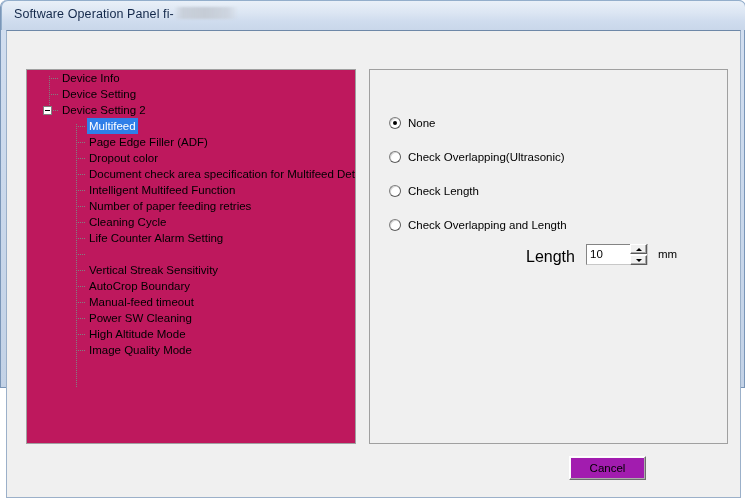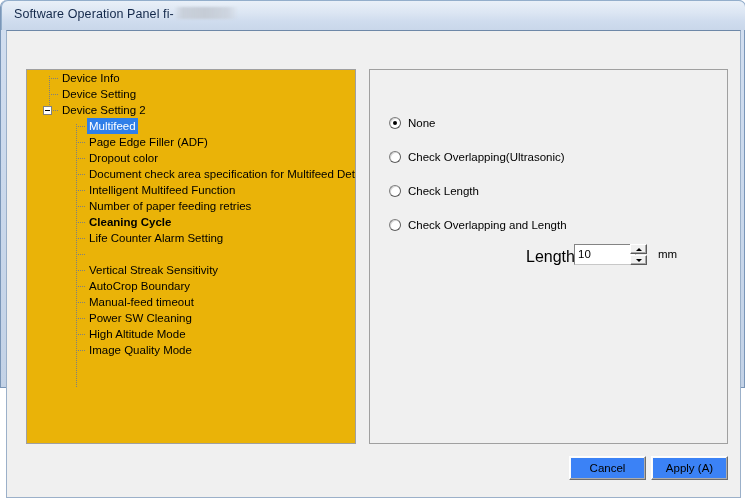--- a/index.html
+++ b/index.html
@@ -79,21 +79,21 @@
   }
 
   
   .tree-panel {
     position: absolute;
     left: 19px;
     top: 38px;
     width: 330px;
     height: 375px;
     box-sizing: border-box;
-    background: #eab308;
+    background: #be185d;
     border: 1px solid #a0a0a0;
     overflow: hidden;
   }
   .tree-inner {
     position: relative;
     padding: 6px 0 0 0;
   }
   .tree-node {
     position: relative;
     height: 16px;
@@ -217,21 +217,21 @@
   }
   .length-label {
     position: absolute;
     left: 0;
     top: 4px;
     font-size: 16px;
     color: #000000;
   }
   .spin-wrap {
     position: absolute;
-    left: 48px;
+    left: 60px;
     top: 0;
     width: 62px;
     height: 21px;
     box-sizing: border-box;
     background: #ffffff;
     border: 1px solid #848484;
     border-right-color: #c8c8c8;
     border-bottom-color: #c8c8c8;
   }
   .spin-value {
@@ -286,21 +286,21 @@
     color: #000000;
   }
 
   
   .btn {
     position: absolute;
     top: 425px;
     width: 77px;
     height: 24px;
     box-sizing: border-box;
-    background: #3b82f6;
+    background: #a21caf;
     border: 1px solid #ffffff;
     border-right-color: #6d6d6d;
     border-bottom-color: #6d6d6d;
     box-shadow: inset -1px -1px 0 #adadad, inset 1px 1px 0 #fbfbfb;
     font-size: 11.5px;
     color: #000000;
     text-align: center;
     line-height: 22px;
     cursor: default;
   }
@@ -361,21 +361,21 @@
             <span class="label">Document check area specification for Multifeed Detection</span>
           </div>
           <div class="tree-node lvl2" style="top: 112px; position: absolute; left: 0px; right: 0px;">
             <span class="dots-h"></span>
             <span class="label">Intelligent Multifeed Function</span>
           </div>
           <div class="tree-node lvl2" style="top: 128px; position: absolute; left: 0px; right: 0px;">
             <span class="dots-h"></span>
             <span class="label">Number of paper feeding retries</span>
           </div>
-          <div class="tree-node lvl2" style="top: 144px; position: absolute; left: 0px; right: 7px; font-weight: bold;">
+          <div class="tree-node lvl2" style="top: 144px; position: absolute; left: 0px; right: 7px;">
             <span class="dots-h"></span>
             <span class="label">Cleaning Cycle</span>
           </div>
           <div class="tree-node lvl2" style="top: 160px; position: absolute; left: 0px; right: 0px;">
             <span class="dots-h"></span>
             <span class="label">Life Counter Alarm Setting</span>
           </div>
           <div class="tree-node lvl2" style="top: 176px; position: absolute; left: 0px; right: 0px;">
             <span class="dots-h"></span>
           </div>
@@ -434,16 +434,15 @@
           <span class="radio"></span>
           <span class="radio-label">Check Length</span>
         </div>
         <div class="radio-row" style="top: 148px;">
           <span class="radio"></span>
           <span class="radio-label">Check Overlapping and Length</span>
         </div>
       </div>
 
     <div class="btn btn-cancel">Cancel</div>
-    <div class="btn btn-apply">Apply (A)</div>
 
   </div>
 </div>
 
 </body></html>

